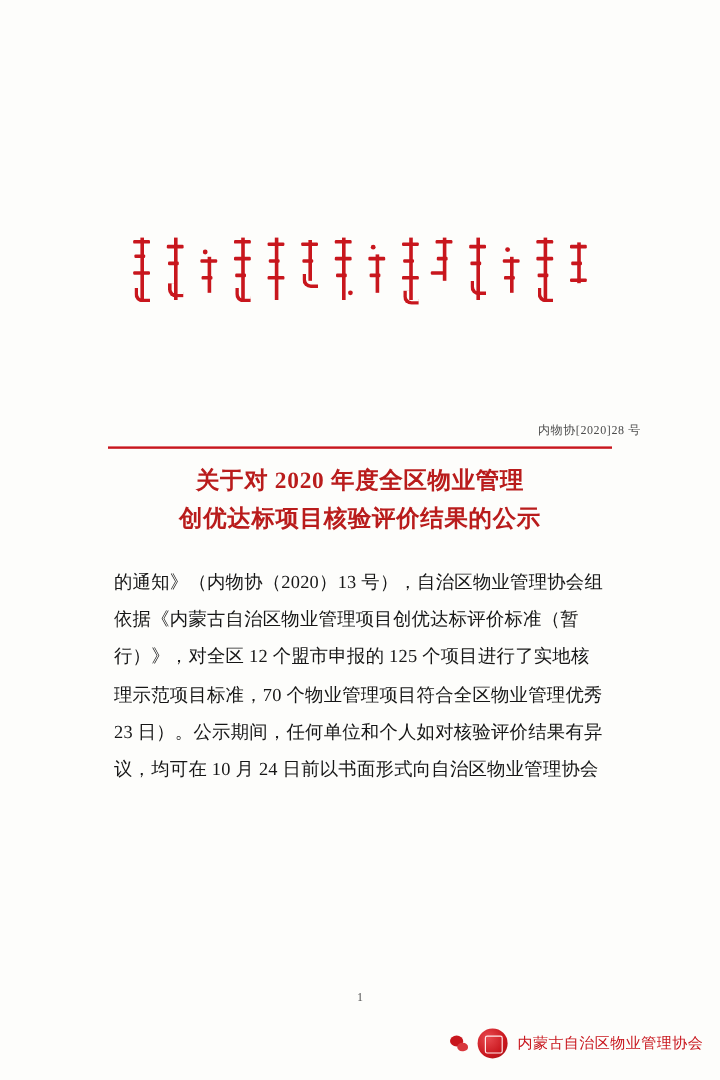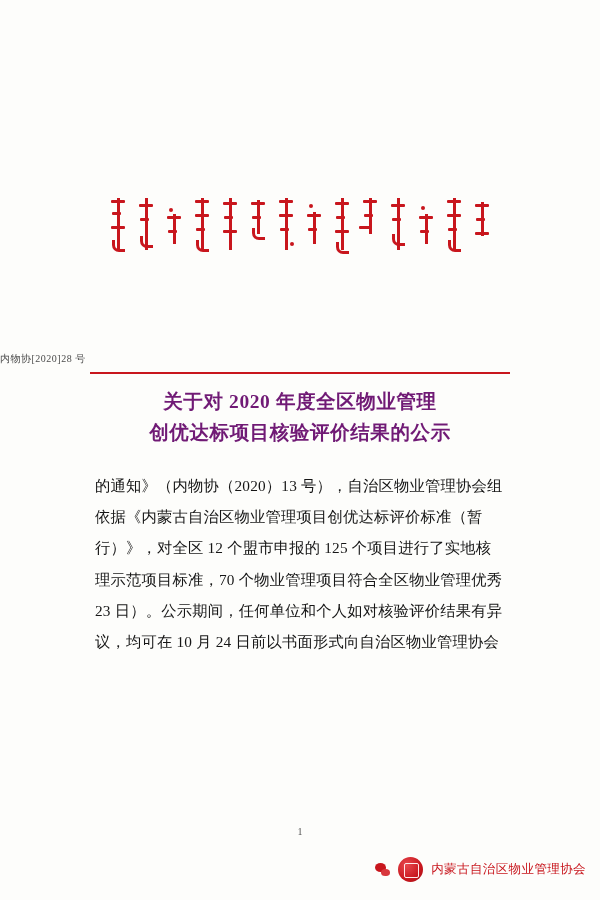--- a/index.html
+++ b/index.html
@@ -86,21 +86,21 @@
     letter-spacing: 2px;
     font-family: "Liberation Serif", "DejaVu Serif", serif;
     text-shadow: 0.5px 0 0 #c8161d;
   }
 
   .doc-number {
     position: absolute;
     top: 352px;
     left: 0;
     width: 534px;
-    text-align: left;
+    text-align: right;
     color: #4b4b4b;
     font-size: 10px;
     letter-spacing: 0.5px;
   }
 
   .red-rule {
     position: absolute;
     top: 372px;
     left: 90px;
     width: 420px;
@@ -108,21 +108,21 @@
     background: #c8161d;
   }
 
   
   .article-title {
     position: absolute;
     top: 386px;
     left: 95px;
     width: 410px;
     text-align: center;
-    color: #701a75;
+    color: #b91c1c;
     font-size: 19.5px;
     font-weight: bold;
     line-height: 31px;
     letter-spacing: 0.6px;
   }
   .article-title div { white-space: nowrap; }
 
   
   .body-text {
     position: absolute;

